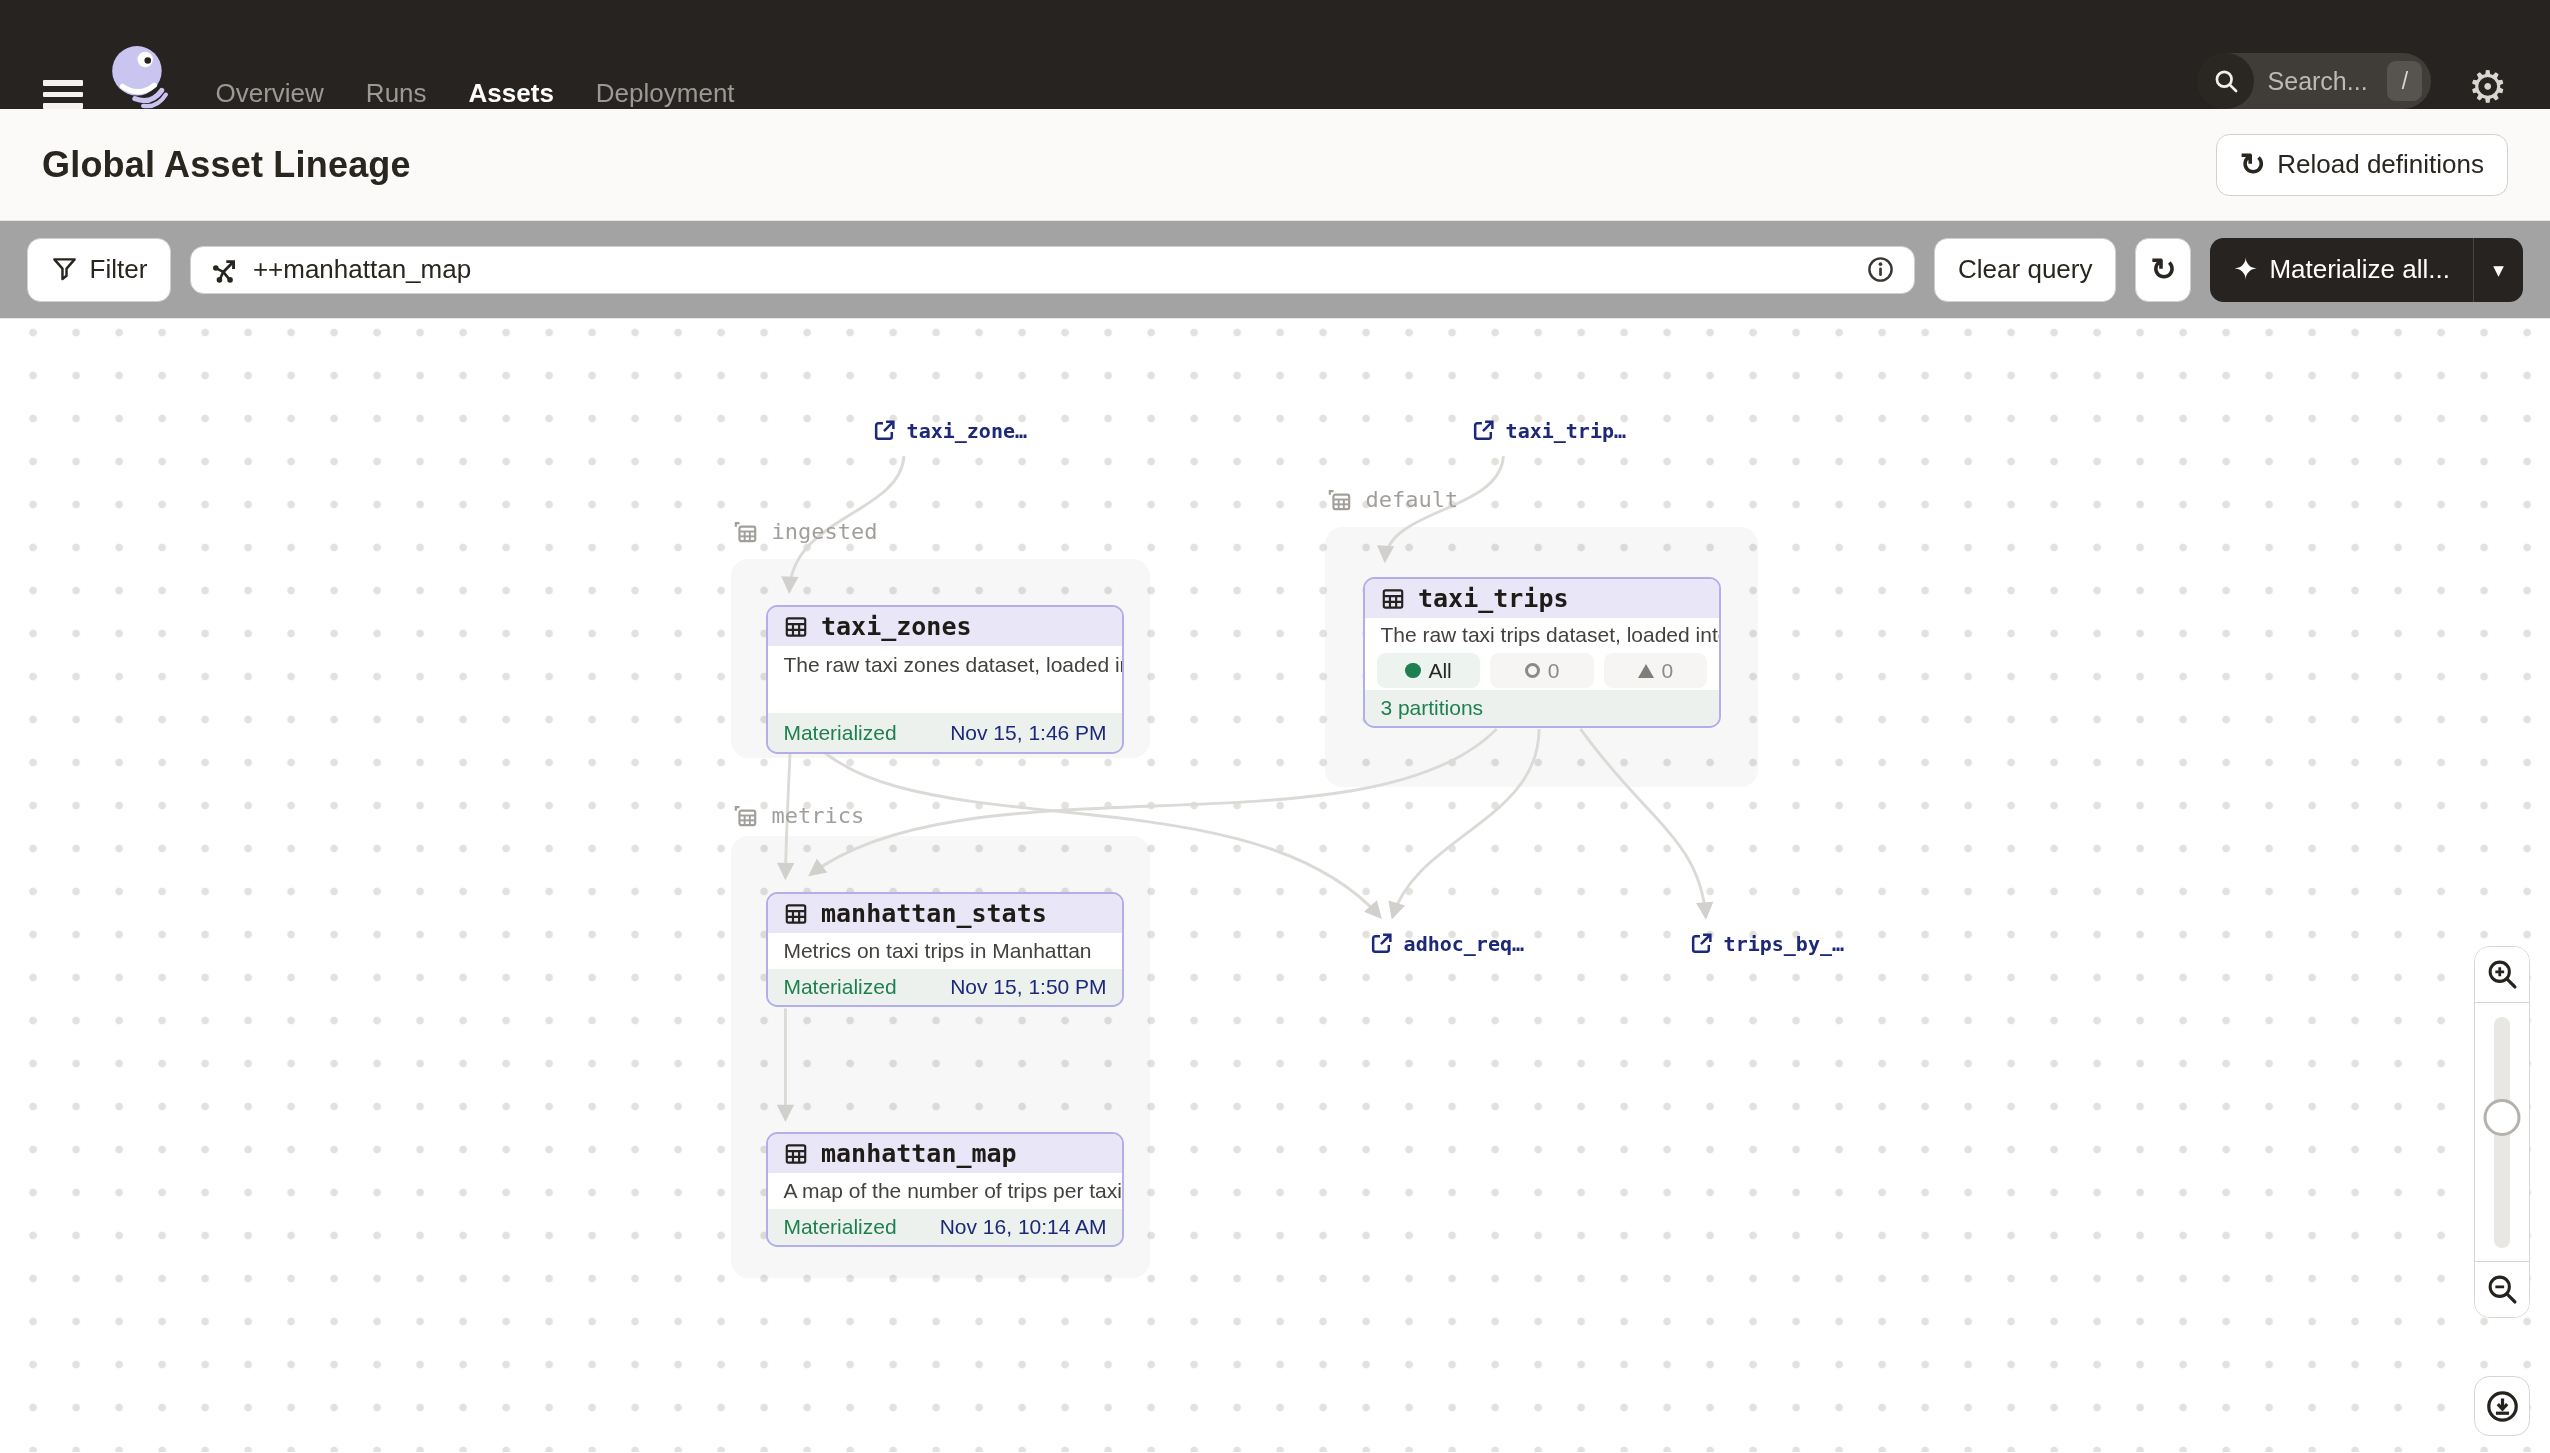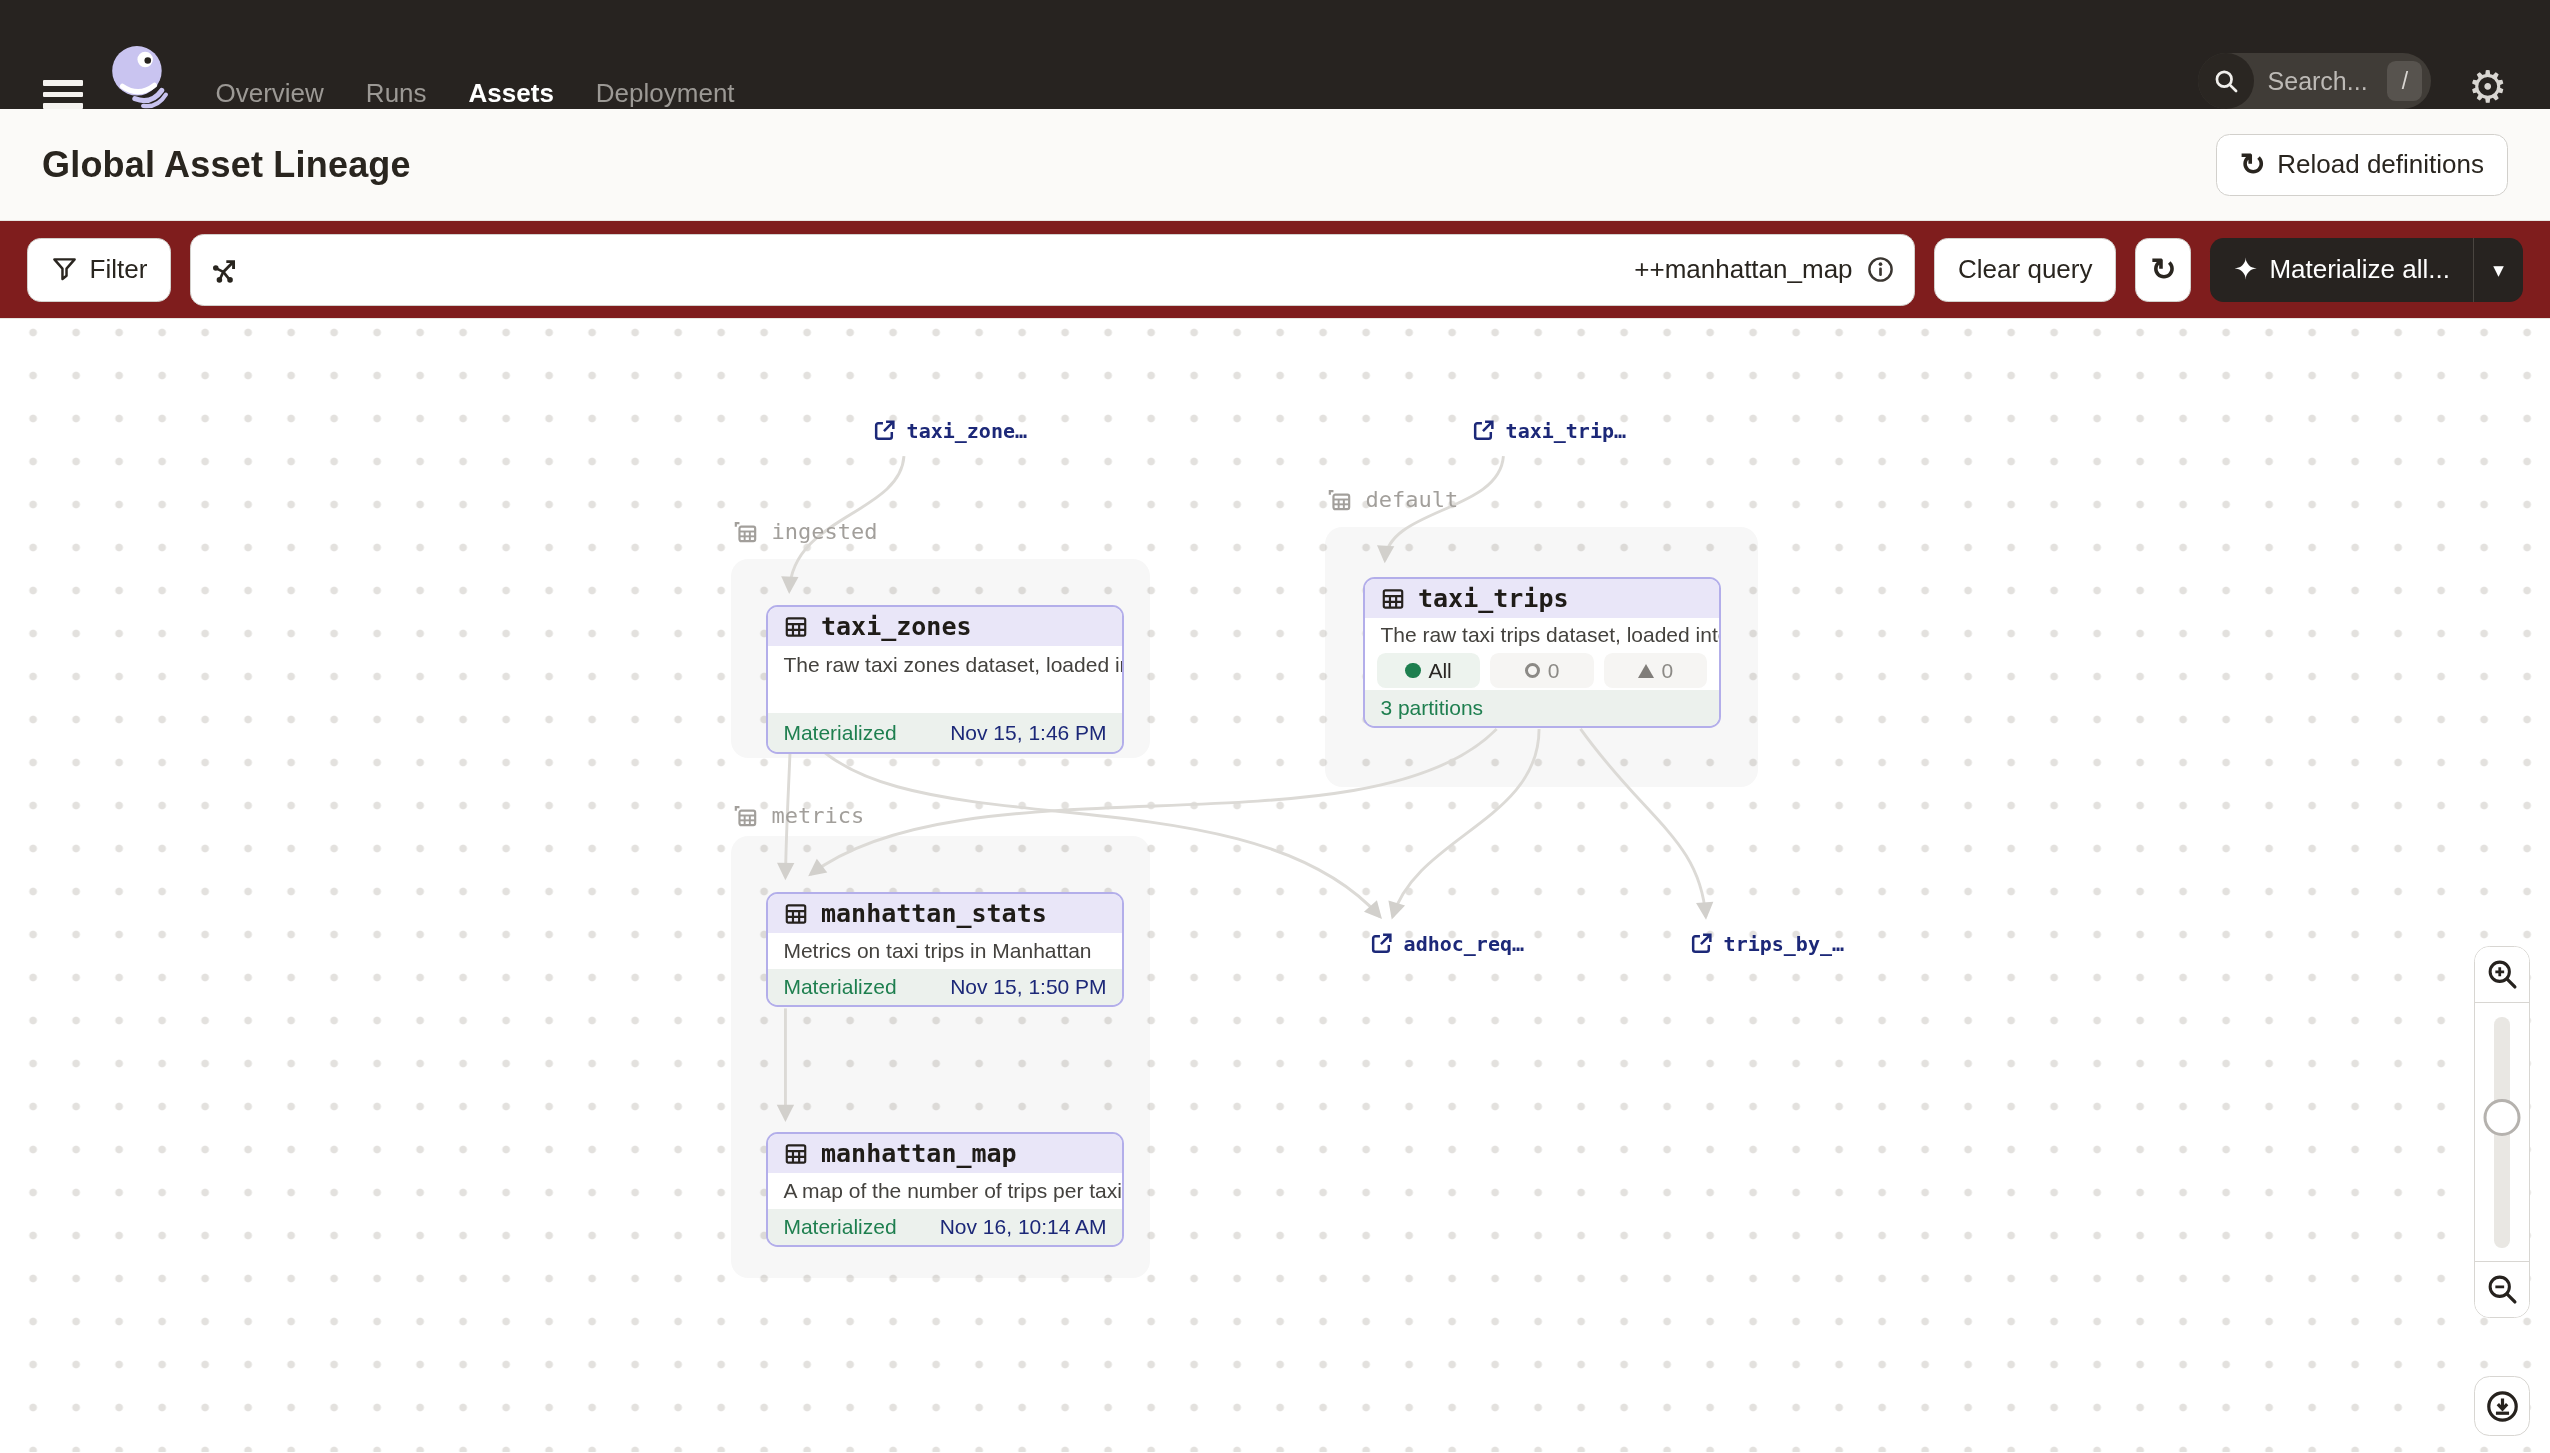--- a/index.html
+++ b/index.html
@@ -26,25 +26,25 @@
   
   .page-header { height:112px; background:#fbfaf8; border-bottom:1.9px solid #e8e6e2;
                  display:flex; align-items:center; padding:0 42px; }
   .page-title { font-size:36px; font-weight:700; color:#29251f; letter-spacing:0.2px; }
   .header-spacer { flex:1; }
   .btn { display:flex; align-items:center; gap:11.6px; background:#fff; border:1.9px solid #d2d0cc; border-radius:13.5px;
          height:62px; padding:0 23px; font-size:26px; color:#29251f; cursor:pointer; font-family:inherit; }
   .refresh-glyph { font-size:31px; font-weight:700; line-height:1; }
 
   
-  .toolbar { height:98px; background:#7f1d1d; border-bottom:1.9px solid #e8e6e2;
+  .toolbar { height:98px; background:#a3a3a3; border-bottom:1.9px solid #e8e6e2;
              display:flex; align-items:center; padding:0 27px; gap:19px; }
   .toolbar .btn { height:64px; }
-  .query-input { flex:1; height:72px; border:1.9px solid #d2d0cc; border-radius:13.5px; background:#fff;
-                 display:flex; align-items:center; padding:0 19px; gap:13.5px; cursor:text;text-align:right; }
+  .query-input { flex:1; height:48px; border:1.9px solid #d2d0cc; border-radius:13.5px; background:#fff;
+                 display:flex; align-items:center; padding:0 19px; gap:13.5px; cursor:text; }
   .query-text { font-size:26px; color:#29251f; flex:1; }
   .icon-btn { width:56px; justify-content:center; padding:0; }
   .split-btn { display:flex; height:64px; border-radius:13.5px; overflow:hidden; background:#272320; }
   .split-main { display:flex; align-items:center; gap:11.6px; color:#fff; font-size:26px; padding:0 23px;
                 background:transparent; border:none; cursor:pointer; font-family:inherit; }
   .sparkle { font-size:29px; line-height:1; }
   .split-caret { width:50px; border:none; border-left:1.9px solid #4a4540; background:transparent; color:#fff;
                  font-size:21px; cursor:pointer; }
 
   

